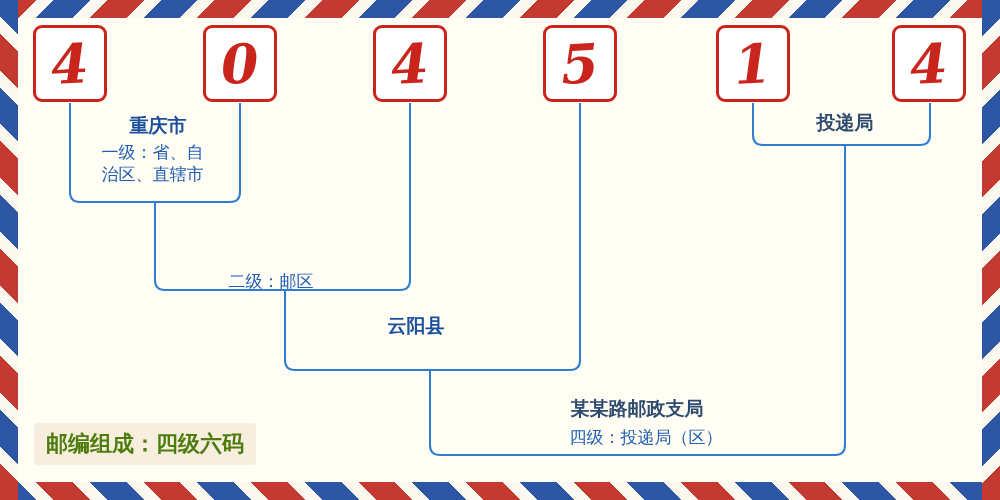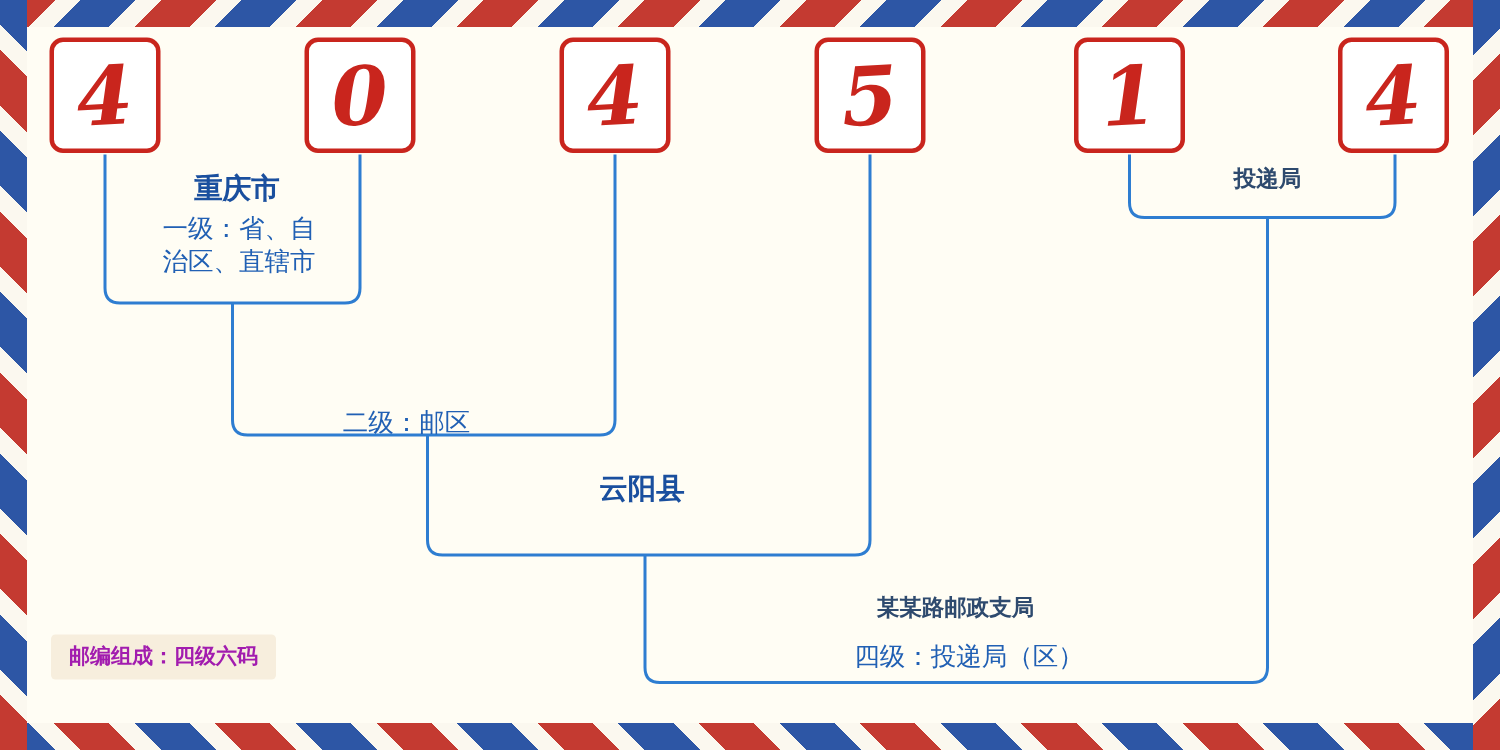--- a/index.html
+++ b/index.html
@@ -29,27 +29,27 @@
   .digit {
     font-family:"DejaVu Serif",serif; font-style:italic; font-weight:bold;
     font-size:54px; color:#c9251d; transform:rotate(-3deg);
   }
 
   .lbl {
     position:absolute; transform:translateX(-50%);
     color:#2160b4; font-size:17px; white-space:nowrap;font-family:Liberation Serif, serif;
   }
   .lbl.name { font-weight:bold; color:#1a4f9e; font-size:19px; }
-  .lbl.small-name { font-weight:bold; color:#2e4a6e; font-size:15px;text-align:center; }
-  .lbl.wrap { white-space:normal; width:6.4em; text-align:right; line-height:1.28; }
+  .lbl.small-name { font-weight:bold; color:#2e4a6e; font-size:19px;text-align:center; }
+  .lbl.wrap { white-space:normal; width:6.4em; text-align:left; line-height:1.28; }
 
   .footer-note {
     position:absolute; left:34px; top:423px;
     background:#f7eedd; border-radius:3px; padding:6px 12px;
-    color:#a21caf; font-weight:bold; font-size:14px; white-space:nowrap;
+    color:#4d7c0f; font-weight:bold; font-size:22px; white-space:nowrap;
   }
 </style>
 </head>
 <body>
 
 <div class="canvas">
 
   <div class="strip top"></div>
   <div class="strip bottom"></div>
   <div class="strip left"></div>
@@ -82,21 +82,21 @@
   </div>
   <div class="digit-box" style="left:892px">
     <span class="digit">4</span>
   </div>
 
   <div class="lbl name" style="left:158px; top:113px">重庆市</div>
   <div class="lbl wrap" style="left:156px; top:142px">一级：省、自治区、直辖市</div>
 
   <div class="lbl" style="left:271px; top:270px">二级：邮区</div>
 
-  <div class="lbl name" style="left:428px; top:313px">云阳县</div>
+  <div class="lbl name" style="left:416px; top:313px">云阳县</div>
 
   <div class="lbl" style="left:646px; top:426px">四级：投递局（区）</div>
   <div class="lbl small-name" style="left:637px; top:396px">某某路邮政支局</div>
 
   <div class="lbl small-name" style="left:845px; top:110px">投递局</div>
 
   <div class="footer-note">邮编组成：四级六码</div>
 
 </div>
 

